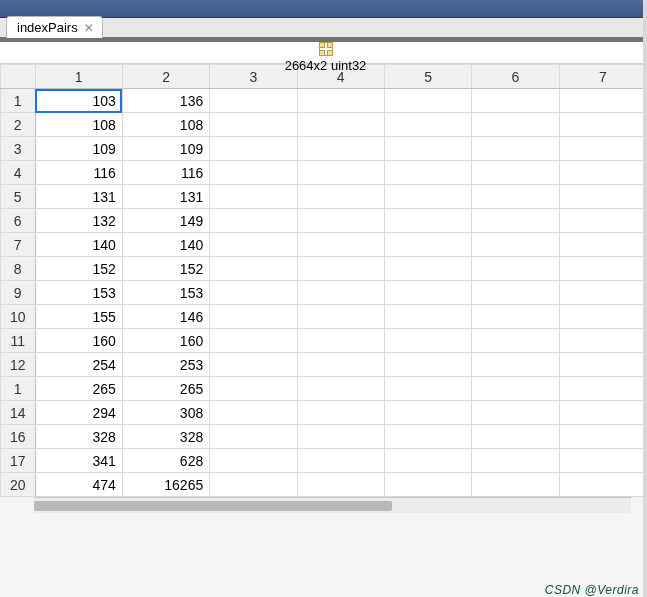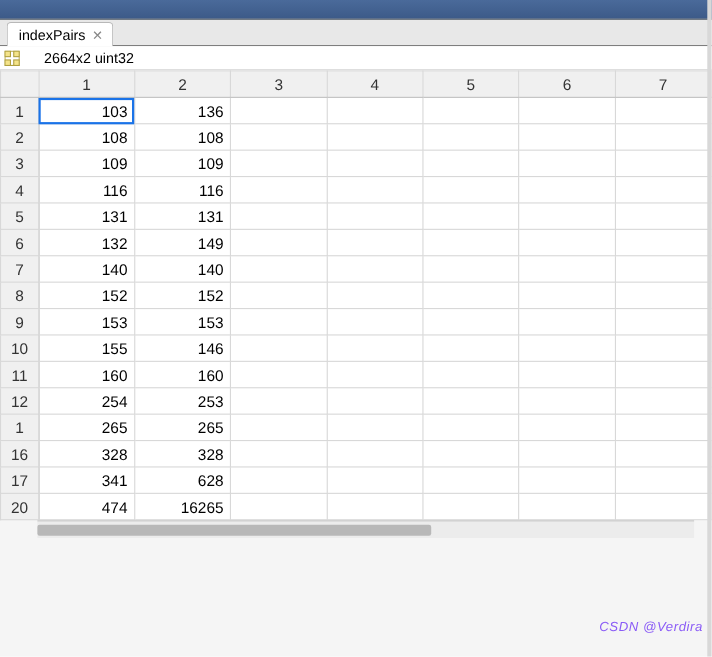--- a/index.html
+++ b/index.html
@@ -17,21 +17,21 @@
     height: 18px;
     background: linear-gradient(#4a6a9a, #3c5a88);
     border-bottom: 1px solid #2c3a4a;
   }
   .tabrow {
     height: 24px;
     background: #e8e8e8;
     display: flex;
     align-items: flex-end;
     padding-left: 6px;
-    border-bottom: 1px solid #737373;
+    border-bottom: 5px solid #737373;
   }
   .tab {
     background: #fff;
     border: 1px solid #b8b8b8;
     border-bottom: none;
     border-radius: 4px 4px 0 0;
     padding: 2px 8px 2px 10px;
     display: flex;
     align-items: center;
     gap: 6px;
@@ -46,21 +46,22 @@
     line-height: 1;
     cursor: pointer;
   }
   .inforow {
     height: 22px;
     background: #fff;
     border-bottom: 1px solid #d0d0d0;
     display: flex;
     align-items: center;
     padding-left: 4px;
-    gap: 22px;
+    gap: 2px;
+    flex-direction: column;
   }
   .matrix-icon {
     width: 14px;
     height: 14px;
     display: inline-block;
   }
   .grid-wrap {
     background: #fff;
     width: 647px;
   }
@@ -114,23 +115,23 @@
     left: 0;
     width: 60%;
     height: 10px;
     top: 3px;
     background: #b8b8b8;
     border-radius: 2px;
   }
   .watermark {
     position: absolute;
     right: 8px;
-    bottom: 20px;
+    bottom: 0;
     font-size: 12px;
-    color: #8b5cf6;
+    color: #14532d;
     font-style: italic;
     letter-spacing: 0.5px;
   }
   .right-border {
     position: absolute;
     top: 0; right: 0; bottom: 0;
     width: 4px;
     background: #d8d8d8;
   }
 </style>
@@ -308,20 +309,30 @@
           <th>1</th>
           <td>265</td>
           <td>265</td>
           <td class="empty"></td>
           <td class="empty"></td>
           <td class="empty"></td>
           <td class="empty"></td>
           <td class="empty"></td>
         </tr>
         <tr>
+          <th>14</th>
+          <td>294</td>
+          <td>308</td>
+          <td class="empty"></td>
+          <td class="empty"></td>
+          <td class="empty"></td>
+          <td class="empty"></td>
+          <td class="empty"></td>
+        </tr>
+        <tr>
           <th>16</th>
           <td>328</td>
           <td>328</td>
           <td class="empty"></td>
           <td class="empty"></td>
           <td class="empty"></td>
           <td class="empty"></td>
           <td class="empty"></td>
         </tr>
         <tr>

